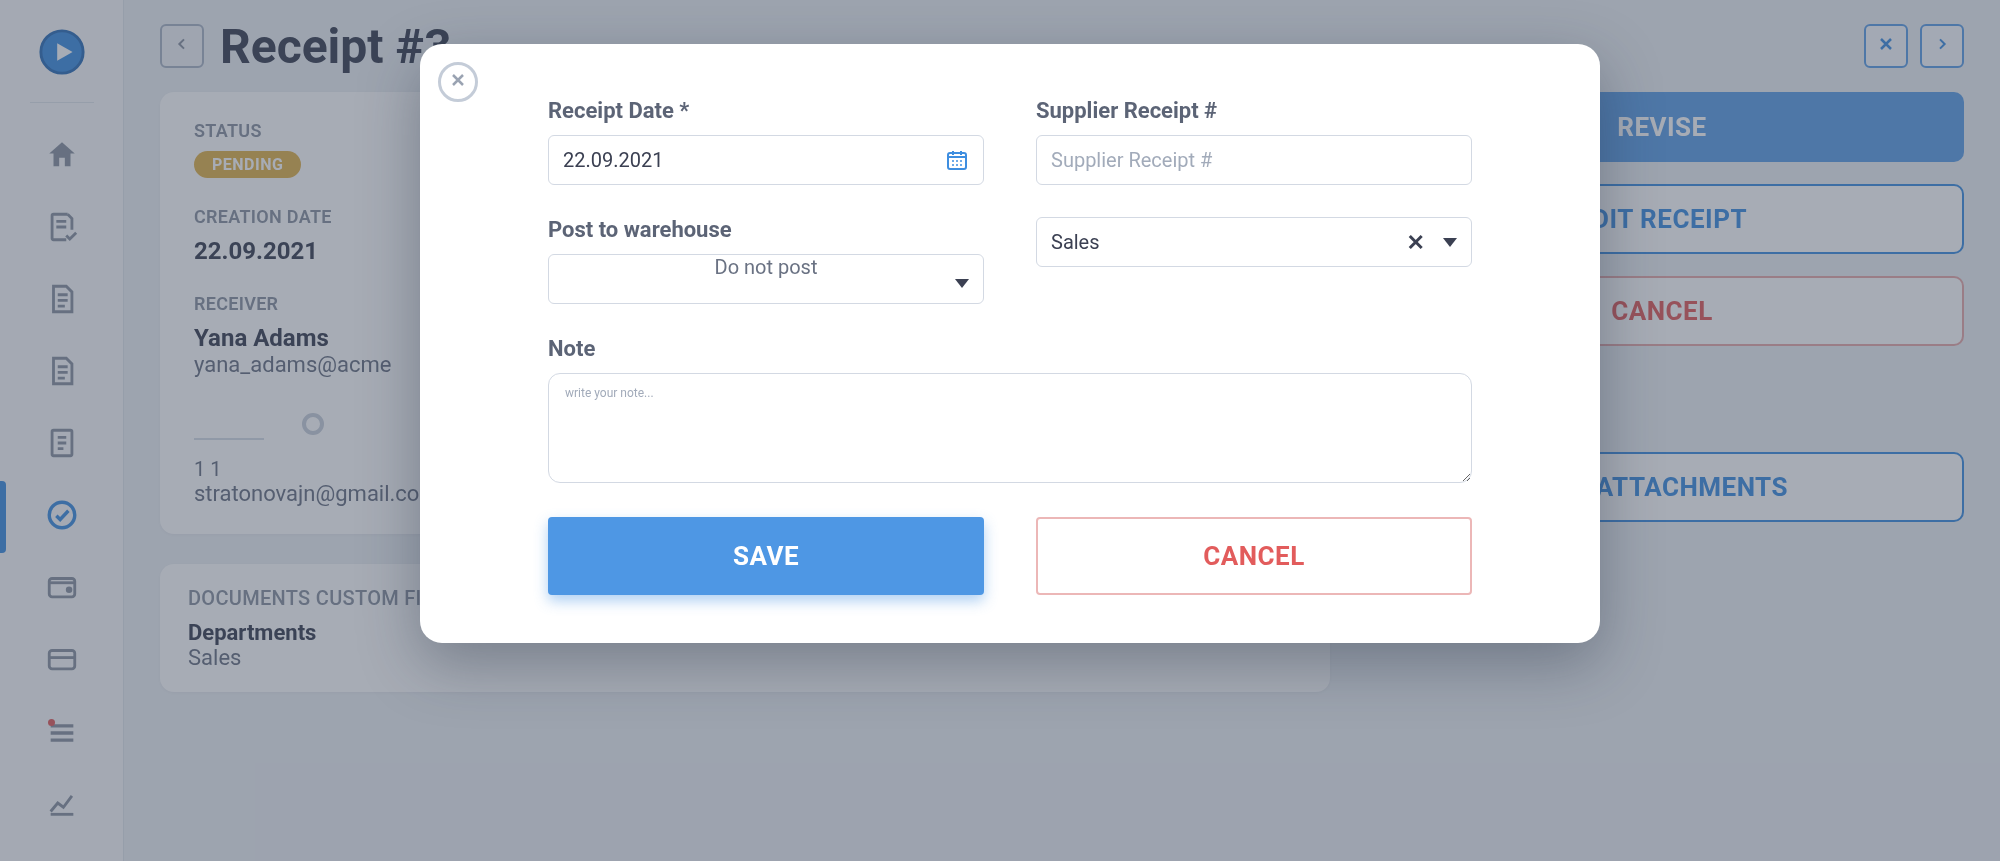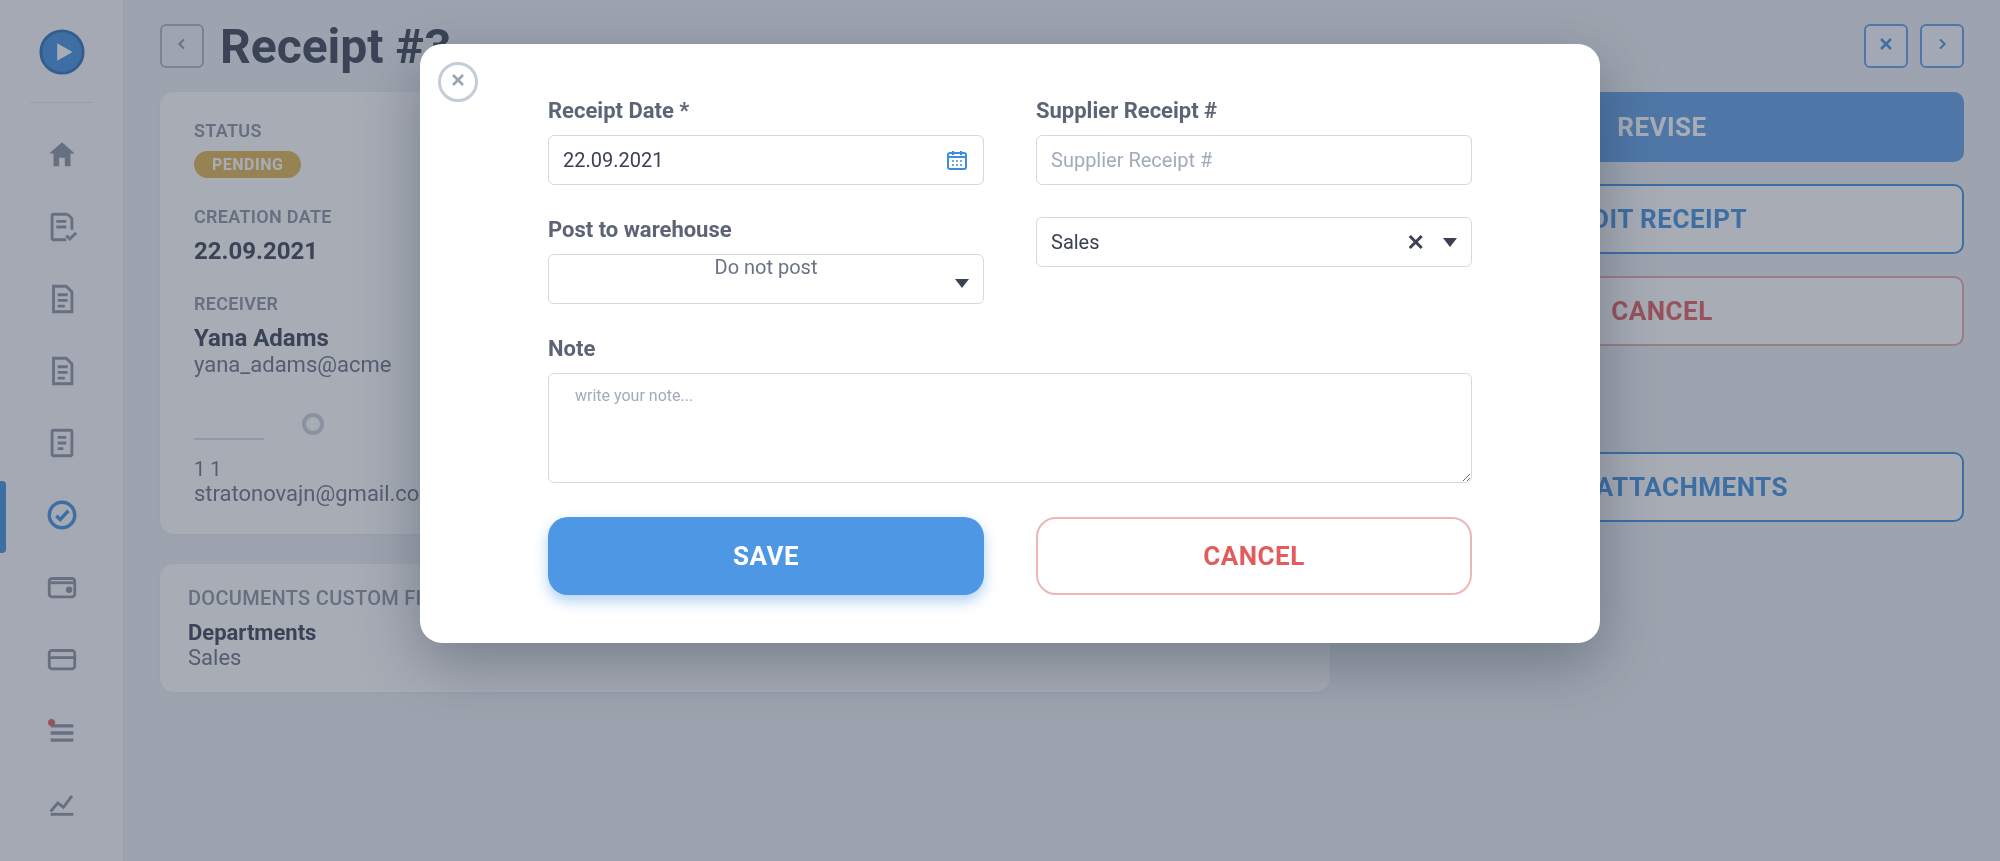--- a/index.html
+++ b/index.html
@@ -102,31 +102,31 @@
     background: #FFFFFF; position: relative;
   }
   .control input[type=text] {
     border: none; outline: none; width: 100%; font-size: 20px; color: #3B4052; background: transparent;
   }
   .control input::placeholder, .control .placeholder { color: #A2ABBA; }
   .control .right-icon { margin-left: auto; display: flex; align-items: center; gap: 18px; color: #3B4052; }
   .control.select { color: #6A7283; flex-direction: column; }
   .note-field { grid-column: 1 / -1; }
   .note-area {
-    width: 100%; height: 110px; border: 1.5px solid #D3D9E3; border-radius: 6px; resize: both;
-    font-size: 16px; padding: 12px 26px; color: #3B4052; font-family: inherit;
+    width: 100%; height: 110px; border: 1.5px solid #D3D9E3; border-radius: 12px; resize: both;
+    font-size: 12px; padding: 12px 16px; color: #3B4052; font-family: inherit;
   }
   .note-area::placeholder { color: #A2ABBA; }
 
   .btn-row {
     display: grid; grid-template-columns: 1fr 1fr; column-gap: 52px;
     margin: 30px 80px 0 80px;
   }
   .mbtn {
-    height: 78px; border-radius: 20px; font-size: 26px; font-weight: 700;
+    height: 78px; border-radius: 4px; font-size: 26px; font-weight: 700;
     display: flex; align-items: center; justify-content: center; letter-spacing: .5px;
   }
   .mbtn.save { background: #4E97E4; color: #FFFFFF; box-shadow: 0 6px 14px rgba(78,151,228,0.45); }
   .mbtn.cancel { background: #FFFFFF; color: #E25C5C; border: 2px solid #ECB7B7; }
 
   .caret-down { width: 0; height: 0; border-left: 7px solid transparent; border-right: 7px solid transparent; border-top: 9px solid #3B4052; }
   .x-glyph { font-size: 22px; font-weight: 700; color: #3B4052; }
 </style>
 </head>
 <body>

